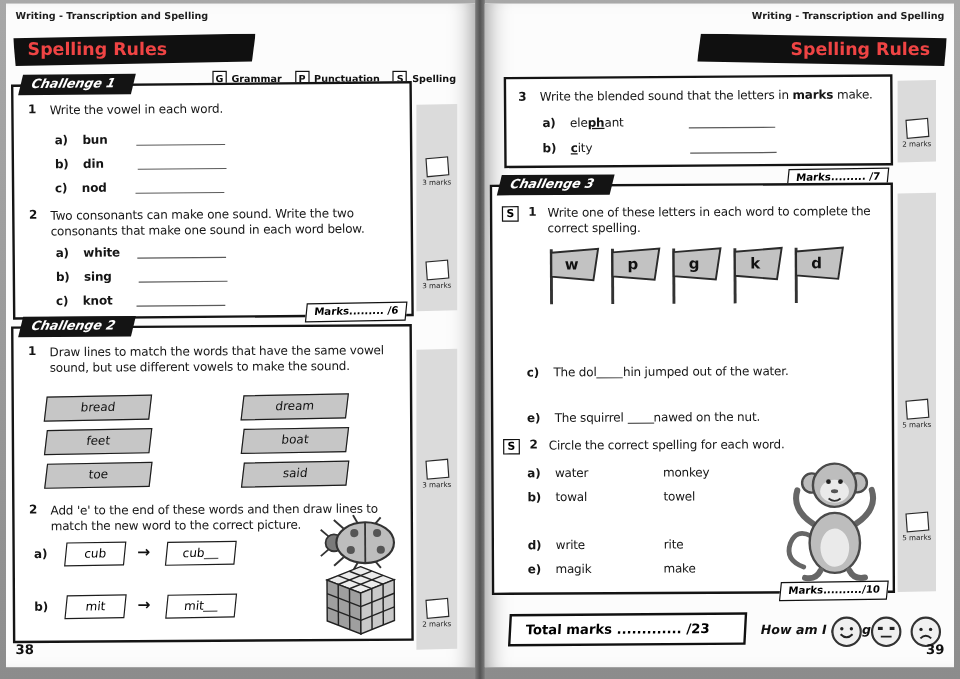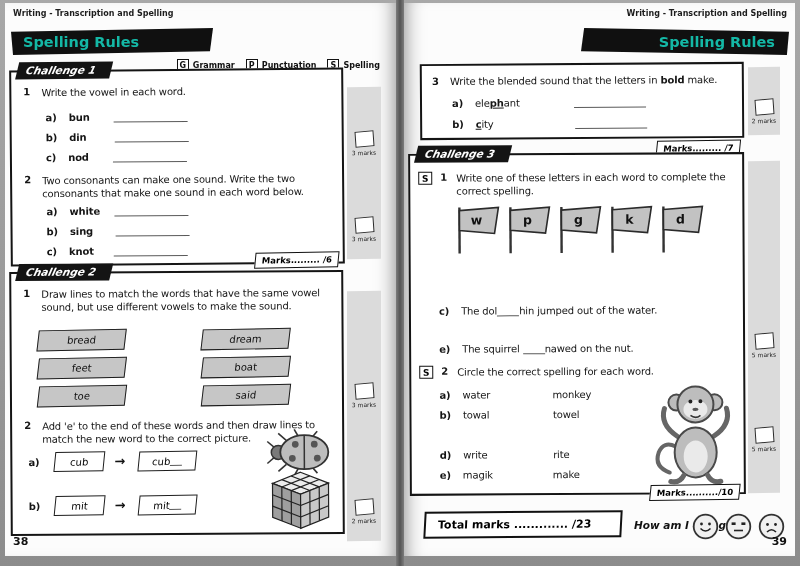--- a/index.html
+++ b/index.html
@@ -3,21 +3,21 @@
 <meta charset="utf-8">
 <style>
   *{margin:0;padding:0;box-sizing:border-box;}
   body{font-family:"DejaVu Sans",sans-serif;background:#8a8a8a;}
   .spread{position:relative;width:800px;height:566px;background:linear-gradient(#a8a8a8,#8c8c8c);overflow:hidden;}
   .page{position:absolute;top:3px;width:391px;height:553px;background:#fcfcfc;}
   .page.l{left:5px;box-shadow:inset -16px 0 20px -16px rgba(0,0,0,.5);}
   .page.r{left:404px;box-shadow:inset 16px 0 20px -16px rgba(0,0,0,.5);}
   .fold{position:absolute;left:396px;top:0;width:8px;height:566px;background:linear-gradient(90deg,#7c7c7c,#545454,#7c7c7c);}
   .running-head{position:absolute;top:6px;font-size:8px;font-weight:bold;color:#1d1d1d;}
-  .banner{position:absolute;top:25px;height:27px;background:#101010;color:#14b8a6;font-weight:bold;font-size:14.5px;display:flex;align-items:center;}
+  .banner{position:absolute;top:25px;height:27px;background:#101010;color:#ef4444;font-weight:bold;font-size:14.5px;display:flex;align-items:center;}
   .banner.bl{left:6px;width:202px;padding-left:12px;clip-path:polygon(0 14%,100% 0,98.5% 86%,1% 100%);}
   .banner.br{right:6px;width:208px;justify-content:flex-end;padding-right:14px;clip-path:polygon(1.5% 0,100% 14%,99% 100%,0 86%);}
   .legend{position:absolute;top:56px;right:16px;display:flex;gap:11px;}
   .legend-item{display:flex;align-items:center;gap:4px;font-size:8px;font-weight:bold;color:#111;}
   .key-box{width:12px;height:12px;border:1.3px solid #111;background:#fff;display:flex;align-items:center;justify-content:center;font-size:8px;}
   .cbox{position:absolute;border:2px solid #141414;background:#fff;}
   .tab{position:absolute;top:-10px;left:6px;background:#141414;color:#fff;font-size:10.5px;font-weight:bold;font-style:italic;padding:2px 15px 3px 9px;transform:skewX(-14deg);white-space:nowrap;}
   .row{position:absolute;font-size:10px;color:#151515;white-space:nowrap;letter-spacing:-.15px;}
   .qtext{position:absolute;font-size:10px;color:#151515;line-height:1.3;letter-spacing:-.15px;}
   .num{font-weight:bold;}
@@ -211,21 +211,21 @@
 
   <div class="page r">
     <div class="running-head" style="right:8px">Writing - Transcription and Spelling</div>
     <div class="banner br">
         <span>Spelling Rules</span>
       </div>
 
     <div class="cbox" style="left:16px;top:60px;width:324px;height:76px;transform:rotate(-.4deg)">
       <div class="row" style="left:10px;top:10px"><span class="num">3</span></div>
       <div class="row" style="left:28px;top:10px">
-        <span>Write the blended sound that the letters in </span><span class="num">bold</span><span> make.</span>
+        <span>Write the blended sound that the letters in </span><span class="num">marks</span><span> make.</span>
       </div>
       <div class="row" style="left:30px;top:32px">
         <span class="num">a)</span>
         <span class="w96"><span>ele</span><span class="bu">ph</span><span>ant</span></span>
         <span class="blank b72"></span>
       </div>
       <div class="row" style="left:30px;top:53px">
         <span class="num">b)</span>
         <span class="w96"><span></span><span class="bu">c</span><span>ity</span></span>
         <span class="blank b72"></span>

